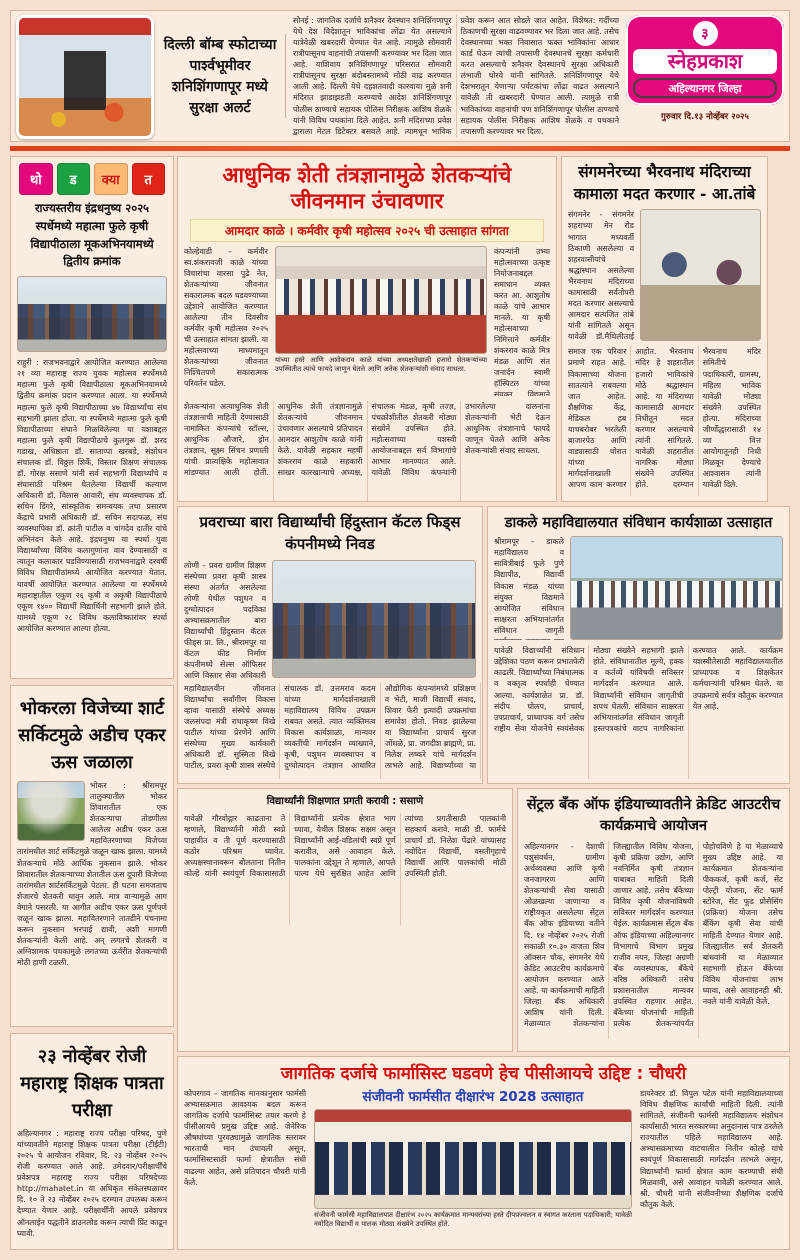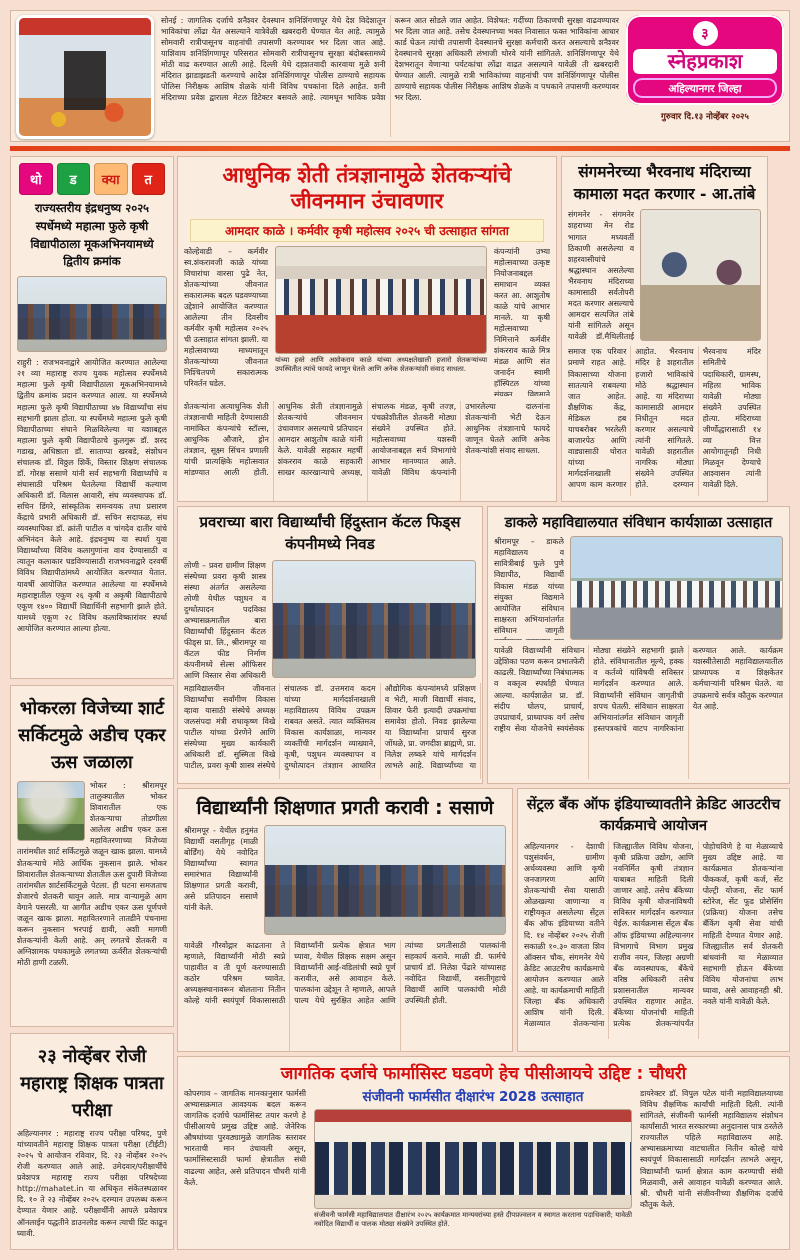--- a/index.html
+++ b/index.html
@@ -62,21 +62,21 @@
   }
   
   .top-strip{left:10px;top:10px;width:780px;height:132px;display:flex;gap:7px;padding:4px 5px;}
   .ts-photo{width:132px;height:118px;border:3px solid #fff;border-radius:8px;box-shadow:0 1px 3px rgba(0,0,0,.35);flex:none;}
   .ts-headline{flex:none;width:118px;font-size:14px;line-height:1.5;align-self:center;border-right:1px solid #cdb09c;padding-right:6px;}
   .ts-body{flex:1 1 auto;overflow:hidden;}
   .masthead{flex:none;width:158px;display:flex;flex-direction:column;align-items:stretch;}
   .mh-box{background:#e4077e;border-radius:14px;box-shadow:0 0 0 2px #fff inset;padding:6px 7px 7px;text-align:center;}
   .mh-circle{width:25px;height:25px;border-radius:50%;background:#fff;color:#c90670;font-weight:bold;font-size:14px;line-height:25px;margin:0 auto 3px;}
   .mh-title{background:#fff;color:#d1077b;font-weight:bold;font-size:20px;line-height:1.25;border-radius:6px;padding:0 2px;}
-  .mh-sub{border:2px solid #f0abfc;border-radius:9px;color:#fff;font-weight:bold;font-size:10.5px;margin-top:4px;padding:1px 2px;}
+  .mh-sub{border:2px solid #404040;border-radius:9px;color:#fff;font-weight:bold;font-size:10.5px;margin-top:4px;padding:1px 2px;}
   .mh-date{font-size:8.5px;font-weight:bold;color:#5a1507;text-align:center;margin-top:5px;}
   .rule-orange{position:absolute;left:10px;top:146px;width:780px;height:5px;background:linear-gradient(90deg,#e33e17,#f06a2d,#e33e17);}
   
   .sidebar{position:absolute;left:10px;top:156px;width:164px;height:1094px;display:flex;flex-direction:column;gap:6px;}
   .sb{position:relative;background:#fbece0;border:1px solid #d6b5a1;padding:5px 6px;box-sizing:border-box;overflow:hidden;}
   .brief{height:548px;}
   .brief-tiles{display:flex;gap:4px;margin:1px 2px 5px;}
   .tile{flex:1;height:30px;border-radius:4px;display:flex;align-items:center;justify-content:center;font-weight:bold;font-size:13px;color:#fff;border:1px solid rgba(0,0,0,.18);}
   .tile.t1{background:#e4077e;}
   .tile.t2{background:#1da243;}
@@ -116,21 +116,21 @@
   .pv-body{margin-top:5px;height:96px;}
   
   .dakle{left:487px;top:506px;width:303px;height:278px;}
   .dk-hd{font-size:14.5px;line-height:1.4;}
   .dk-row{display:flex;gap:6px;height:104px;margin-top:4px;}
   .dk-lead{flex:none;width:70px;}
   .dk-photo{flex:1 1 auto;height:102px;}
   .dk-body{margin-top:5px;height:134px;}
   
   .sasane{left:177px;top:788px;width:336px;height:264px;}
-  .ss-hd{font-size:19px;line-height:1.4;}
+  .ss-hd{font-size:10px;line-height:1.4;}
   .ss-row{display:flex;gap:6px;height:110px;margin-top:4px;}
   .ss-lead{flex:none;width:74px;}
   .ss-photo{flex:1 1 auto;height:108px;}
   .ss-body{margin-top:5px;height:112px;}
   
   .centralbank{left:517px;top:788px;width:273px;height:264px;}
   .cb-hd{font-size:14.5px;line-height:1.45;}
   .cb-body{margin-top:5px;height:198px;}
   
   .pharma{left:177px;top:1056px;width:613px;height:194px;}
@@ -142,20 +142,21 @@
   .pr-photo{height:98px;}
   .pr-right{flex:1 1 auto;}
 </style>
 </head>
 <body>
 
 <div class="page">
 
   <section class="top-strip box">
     <div class="photo ph-shrine ts-photo"></div>
+    <h2 class="hd ts-headline">दिल्ली बॉम्ब स्फोटाच्या पार्श्वभूमीवर शनिशिंगणापूर मध्ये सुरक्षा अलर्ट</h2>
     <div class="bt cols-2 ts-body">सोनई : जागतिक दर्जाचे शनैश्वर देवस्थान शनिशिंगणापूर येथे देश विदेशातून भाविकांचा लोंढा येत असल्याने यात्रेवेळी खबरदारी घेण्यात येत आहे. त्यामुळे सोमवारी रात्रीपासूनच वाहनांची तपासणी करण्यावर भर दिला जात आहे. याशिवाय शनिशिंगणापूर परिसरात सोमवारी रात्रीपासूनच सुरक्षा बंदोबस्तामध्ये मोठी वाढ करण्यात आली आहे. दिल्ली येथे दहशतवादी कारवाया मुळे शनी मंदिरात झाडाझडती करण्याचे आदेश शनिशिंगणापूर पोलीस ठाण्याचे सहायक पोलिस निरीक्षक आशिष शेळके यांनी विविध पथकांना दिले आहेत. शनी मंदिराच्या प्रवेश द्वाराला मेटल डिटेक्टर बसवले आहे. त्यामधून भाविक प्रवेश करून आत सोडले जात आहेत. विशेषत: गर्दीच्या ठिकाणची सुरक्षा वाढवण्यावर भर दिला जात आहे. तसेच देवस्थानच्या भक्त निवासात फक्त भाविकांना आधार कार्ड घेऊन त्यांची तपासणी देवस्थानचे सुरक्षा कर्मचारी करत असल्याचे शनैश्वर देवस्थानचे सुरक्षा अधिकारी लंभाजी थोरवे यांनी सांगितले. शनिशिंगणापूर येथे देशभरातून येणाऱ्या पर्यटकांचा लोंढा वाढत असल्याने यावेळी ती खबरदारी घेण्यात आली. त्यामुळे रात्री भाविकांच्या वाहनांची पण शनिशिंगणापूर पोलीस ठाण्याचे सहायक पोलीस निरीक्षक आशिष शेळके व पथकाने तपासणी करण्यावर भर दिला.</div>
     <div class="masthead">
       <div class="mh-box">
         <div class="mh-circle">३</div>
         <div class="mh-title">स्नेहप्रकाश</div>
         <div class="mh-sub">अहिल्यानगर जिल्हा</div>
       </div>
       <div class="mh-date">गुरुवार दि.१३ नोव्हेंबर २०२५</div>
     </div>
   </section>
@@ -224,24 +225,20 @@
     <h2 class="hd dk-hd">डाकले महाविद्यालयात संविधान कार्यशाळा उत्साहात</h2>
     <div class="dk-row">
       <div class="col-sm dk-lead">श्रीरामपूर – डाकले महाविद्यालय व सावित्रीबाई फुले पुणे विद्यापीठ, विद्यार्थी विकास मंडळ यांच्या संयुक्त विद्यमाने आयोजित संविधान साक्षरता अभियानांतर्गत संविधान जागृती कार्यशाळा उत्साहात पार पडली.</div>
       <div class="photo ph-street dk-photo"></div>
     </div>
     <div class="bt cols-3 dk-body">यावेळी विद्यार्थ्यांनी संविधान उद्देशिका पठण करून प्रभातफेरी काढली. विद्यार्थ्यांच्या निबंधात्मक व वक्तृत्व स्पर्धाही घेण्यात आल्या. कार्यशाळेत प्रा. डॉ. संदीप घोलप, प्राचार्य, उपप्राचार्य, प्राध्यापक वर्ग तसेच राष्ट्रीय सेवा योजनेचे स्वयंसेवक मोठ्या संख्येने सहभागी झाले होते. संविधानातील मूल्ये, हक्क व कर्तव्ये यांविषयी सविस्तर मार्गदर्शन करण्यात आले. विद्यार्थ्यांनी संविधान जागृतीची शपथ घेतली. संविधान साक्षरता अभियानांतर्गत संविधान जागृती हस्तपत्रकांचे वाटप नागरिकांना करण्यात आले. कार्यक्रम यशस्वीतेसाठी महाविद्यालयातील प्राध्यापक व शिक्षकेतर कर्मचाऱ्यांनी परिश्रम घेतले. या उपक्रमाचे सर्वत्र कौतुक करण्यात येत आहे.</div>
   </section>
 
   <section class="box sasane">
     <h2 class="hd ss-hd">विद्यार्थ्यांनी शिक्षणात प्रगती करावी : ससाणे</h2>
-    <div class="ss-row">
-      <div class="col-sm ss-lead">श्रीरामपूर - येथील हनुमंत विद्यार्थी वसतीगृह (माळी बोर्डिंग) येथे नवोदित विद्यार्थ्यांच्या स्वागत समारंभात विद्यार्थ्यांनी शिक्षणात प्रगती करावी, असे प्रतिपादन ससाणे यांनी केले.</div>
-      <div class="photo ph-people ss-photo"></div>
-    </div>
     <div class="bt cols-3 ss-body">यावेळी गौरवोद्गार काढताना ते म्हणाले, विद्यार्थ्यांनी मोठी स्वप्ने पाहावीत व ती पूर्ण करण्यासाठी कठोर परिश्रम घ्यावेत. अध्यक्षस्थानावरून बोलताना नितीन कोल्हे यांनी स्वयंपूर्ण विकासासाठी विद्यार्थ्यांनी प्रत्येक क्षेत्रात भाग घ्यावा, येथील शिक्षक सक्षम असून विद्यार्थ्यांनी आई-वडिलांची स्वप्ने पूर्ण करावीत, असे आवाहन केले. पालकांना उद्देशून ते म्हणाले, आपले पाल्य येथे सुरक्षित आहेत आणि त्यांच्या प्रगतीसाठी पालकांनी सहकार्य करावे. माळी डी. फार्मचे प्राचार्य डॉ. निलेश पेंढारे यांच्यासह नवोदित विद्यार्थी, वसतीगृहाचे विद्यार्थी आणि पालकांची मोठी उपस्थिती होती.</div>
   </section>
 
   <section class="box centralbank">
     <h2 class="hd cb-hd">सेंट्रल बँक ऑफ इंडियाच्यावतीने क्रेडिट आउटरीच कार्यक्रमाचे आयोजन</h2>
     <div class="bt cols-3 cb-body">अहिल्यानगर - देशाची पशुसंवर्धन, ग्रामीण अर्थव्यवस्था आणि कृषी जनजागरण आणि शेतकऱ्यांची सेवा यासाठी ओळखल्या जाणाऱ्या व राष्ट्रीयकृत असलेल्या सेंट्रल बँक ऑफ इंडियाच्या वतीने दि. १४ नोव्हेंबर २०२५ रोजी सकाळी १०.३० वाजता शिव ऑक्सन चौक, संगमनेर येथे क्रेडिट आउटरीच कार्यक्रमाचे आयोजन करण्यात आले आहे. या कार्यक्रमाची माहिती जिल्हा बँक अधिकारी आशिष यांनी दिली. मेळाव्यात शेतकऱ्यांना जिल्ह्यातील विविध योजना, कृषी प्रक्रिया उद्योग, आणि नवनिर्मित कृषी तंत्रज्ञान याबाबत माहिती दिली जाणार आहे. तसेच बँकेच्या विविध कृषी योजनांविषयी सविस्तर मार्गदर्शन करण्यात येईल. कार्यक्रमास सेंट्रल बँक ऑफ इंडियाच्या अहिल्यानगर विभागाचे विभाग प्रमुख राजीव नयन, जिल्हा अग्रणी बँक व्यवस्थापक, बँकेचे वरिष्ठ अधिकारी तसेच प्रशासनातील मान्यवर उपस्थित राहणार आहेत. बँकेच्या योजनांची माहिती प्रत्येक शेतकऱ्यांपर्यंत पोहोचविणे हे या मेळाव्याचे मुख्य उद्दिष्ट आहे. या कार्यक्रमात शेतकऱ्यांना पीककर्ज, कृषी कर्ज, सेंट पोल्ट्री योजना, सेंट फार्म स्टोरेज, सेंट फूड प्रोसेसिंग (प्रक्रिया) योजना तसेच बँकिंग कृषी सेवा यांची माहिती देण्यात येणार आहे. जिल्ह्यातील सर्व शेतकरी बांधवांनी या मेळाव्यात सहभागी होऊन बँकेच्या विविध योजनांचा लाभ घ्यावा, असे आवाहनही श्री. नवले यांनी यावेळी केले.</div>
   </section>
 
   <section class="box pharma">
     <h1 class="hd ph-hd">जागतिक दर्जाचे फार्मासिस्ट घडवणे हेच पीसीआयचे उद्दिष्ट : चौधरी</h1>

